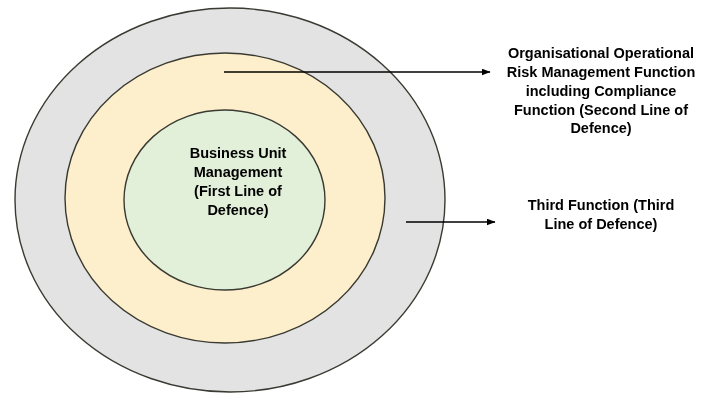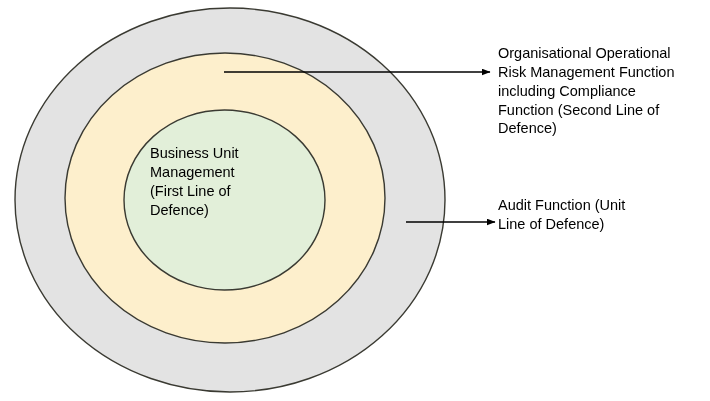--- a/index.html
+++ b/index.html
@@ -19,22 +19,23 @@
   }
   #diagram-svg {
     position: absolute;
     left: 0;
     top: 0;
     width: 710px;
     height: 401px;
   }
   .ring-label {
     position: absolute;
+    text-align: center;
     font-family: "Liberation Sans", sans-serif;
-    font-weight: normal;
+    font-weight: bold;
     color: #000000;
     line-height: 1.30;
     white-space: pre-line;
   }
   #center-label {
     left: 150px;
     top: 144px;
     width: 176px;
     font-size: 14.5px;
     line-height: 1.32;
@@ -79,16 +80,16 @@
 Management
 (First Line of
 Defence)</div>
 
   <div class="ring-label" id="callout-label-1">Organisational Operational
 Risk Management Function
 including Compliance
 Function (Second Line of
 Defence)</div>
 
-  <div class="ring-label" id="callout-label-2">Audit Function (Unit
+  <div class="ring-label" id="callout-label-2">Third Function (Third
 Line of Defence)</div>
 
 </div>
 
 </body></html>

